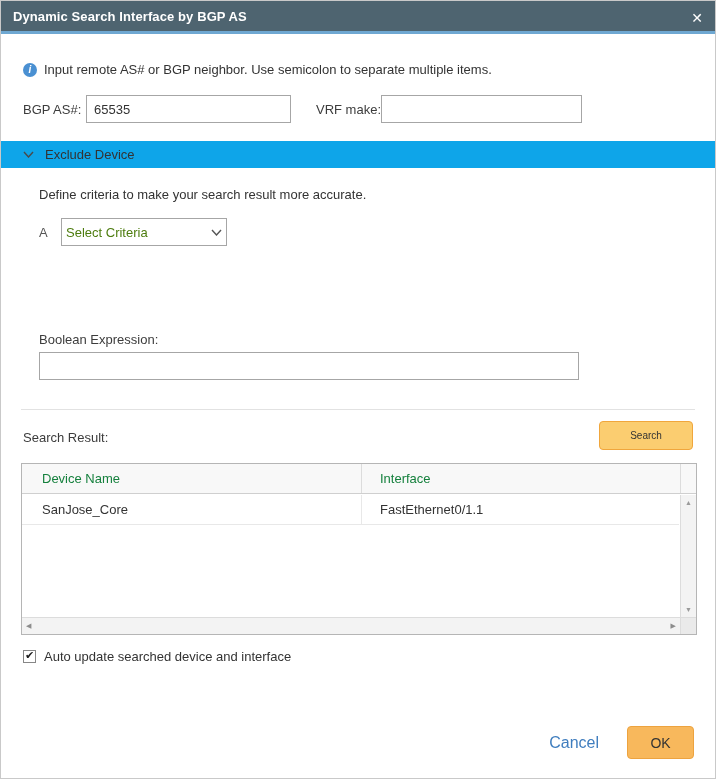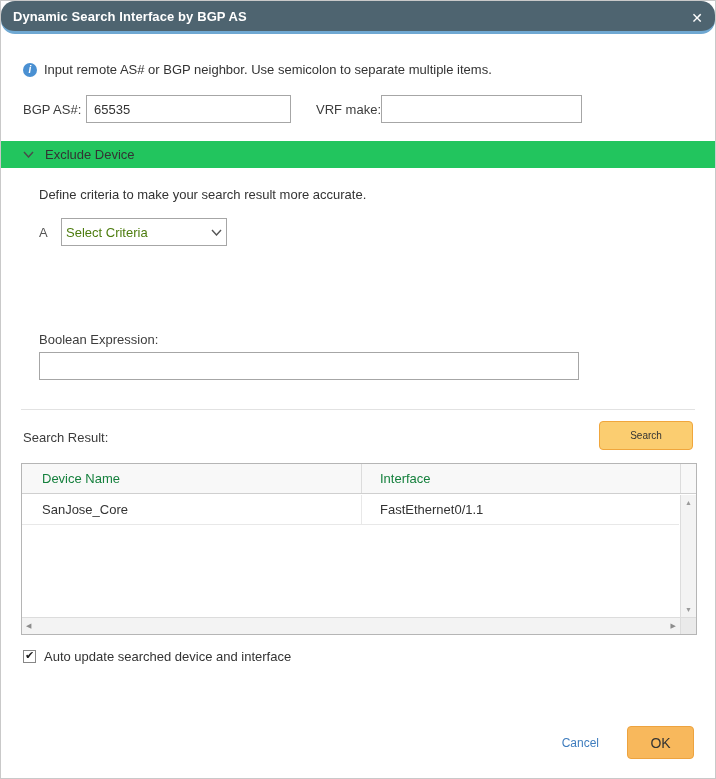--- a/index.html
+++ b/index.html
@@ -14,21 +14,20 @@
     overflow: hidden;
   }
 
   
   .dlg-header {
     position: absolute; top: 0; left: 0; right: 0; height: 33px;
     background: #4e6470;
     border-bottom: 3px solid #6fa8d2;
     display: flex; align-items: center;
     padding: 0 12px;
-    border-radius: 14px;
   }
   .dlg-title { color: #fff; font-size: 13px; font-weight: 700; letter-spacing: .1px; }
   .dlg-close {
     position: absolute; right: 12px; top: 0; height: 33px;
     display: flex; align-items: center;
     color: #fff; font-size: 14px; cursor: pointer; background: none; border: none;
     font-family: "Liberation Sans", sans-serif;
   }
 
   
@@ -51,21 +50,21 @@
     padding: 6px 7px; outline: none;
   }
   #bgp-label { top: 101px; left: 22px; }
   #bgp-input { top: 94px; left: 85px; width: 205px; }
   #vrf-label { top: 101px; left: 315px; }
   #vrf-input { top: 94px; left: 380px; width: 201px; }
 
   
   .section-bar {
     position: absolute; top: 140px; left: 0; right: 0; height: 27px;
-    background: #22c55e;
+    background: #0ea5e9;
     display: flex; align-items: center; gap: 11px;
     padding: 0 22px; cursor: pointer;
   }
   .chev { display: inline-flex; align-items: center; }
 
   
   #criteria-hint { position: absolute; top: 186px; left: 38px; }
   #row-letter { position: absolute; top: 224px; left: 38px; color: #555; }
   .select-box {
     position: absolute; top: 217px; left: 60px; width: 166px; height: 28px;
@@ -136,21 +135,21 @@
   .checkbox {
     width: 13px; height: 13px; background: #fff; border: 1px solid #878787;
     display: inline-flex; align-items: center; justify-content: center;
     font-size: 11px; color: #1c1c1c; line-height: 1; flex: 0 0 auto;
     position: relative;
   }
   .checkbox span { position: relative; top: -1px; }
 
   
   .footer { position: absolute; right: 21px; bottom: 19px; display: flex; align-items: center; gap: 28px; }
-  .link { color: #3f7dbe; font-size: 12px; cursor: pointer; background: none; border: none; font-family: "Liberation Sans", sans-serif; }
+  .link { color: #3f7dbe; font-size: 16px; cursor: pointer; background: none; border: none; font-family: "Liberation Sans", sans-serif; }
   #ok-btn { width: 67px; height: 33px; background: #f8b85c; border: 1px solid #eda33f; font-size: 14px; }
 </style>
 </head>
 <body>
 
 <div class="dialog">
 
   <div class="dlg-header">
     <span class="dlg-title">Dynamic Search Interface by BGP AS</span>
     <button class="dlg-close">✕</button>

